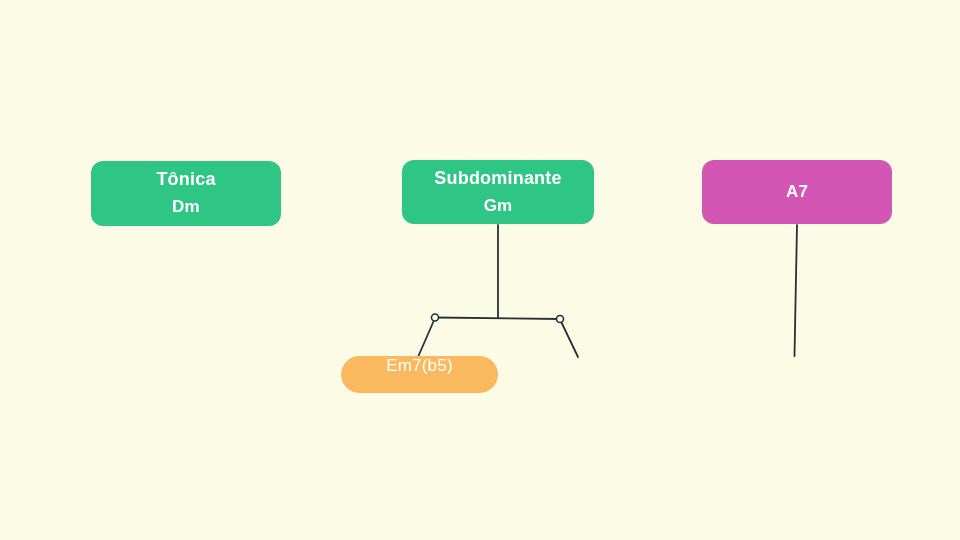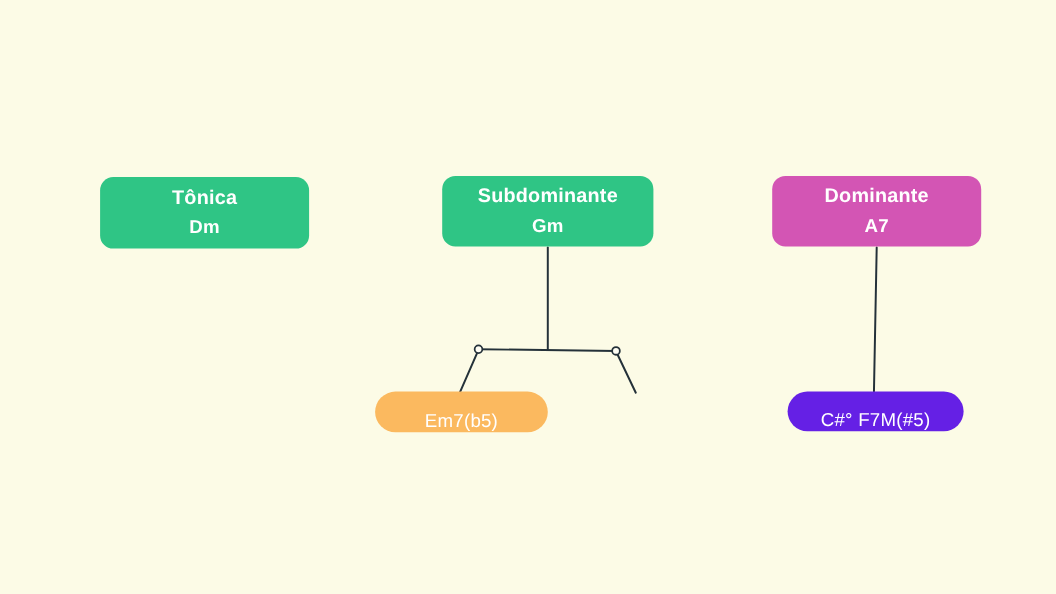--- a/index.html
+++ b/index.html
@@ -36,21 +36,21 @@
     border-radius:12px;
     letter-spacing:.2px;
   }
   .node .title{font-size:18px;font-weight:700;line-height:1.55;}
   .node .chord{font-size:17px;font-weight:700;line-height:1.55;}
   .node-tonica{left:91px;top:161px;width:190px;height:65px;background:var(--green);}
   .node-subdominante{left:402px;top:160px;width:192px;height:64px;background:var(--green);}
   .node-dominante{left:702px;top:160px;width:190px;height:64px;background:var(--pink);}
   .pill{
     position:absolute;
-    display:flex;align-items:flex-end;justify-content:center;
+    display:flex;align-items:flex-start;justify-content:center;
     color:var(--node-text);
     font-size:17px;font-weight:500;letter-spacing:.2px;
     border-radius:19px;
   }
   .pill-em7b5{left:341px;top:356px;width:157px;height:37px;background:var(--orange-light);}
   .pill-bb{left:500px;top:356px;width:158px;height:37px;background:var(--orange);}
   .pill-csharp{left:716px;top:356px;width:160px;height:36px;background:var(--purple);}
 </style>
 </head>
 <body>
@@ -76,26 +76,22 @@
     <div class="title">Tônica</div>
     <div class="chord">Dm</div>
   </div>
 
   <div class="node node-subdominante">
     <div class="title">Subdominante</div>
     <div class="chord">Gm</div>
   </div>
 
   <div class="node node-dominante">
-    <div class="title">Dominante</div>
     <div class="chord">A7</div>
   </div>
 
   <div class="pill pill-em7b5">
     <span>Em7(b5)</span>
   </div>
 
 
-  <div class="pill pill-csharp">
-    <span>C#° F7M(#5)</span>
-  </div>
 
 </div>
 
 </body></html>

